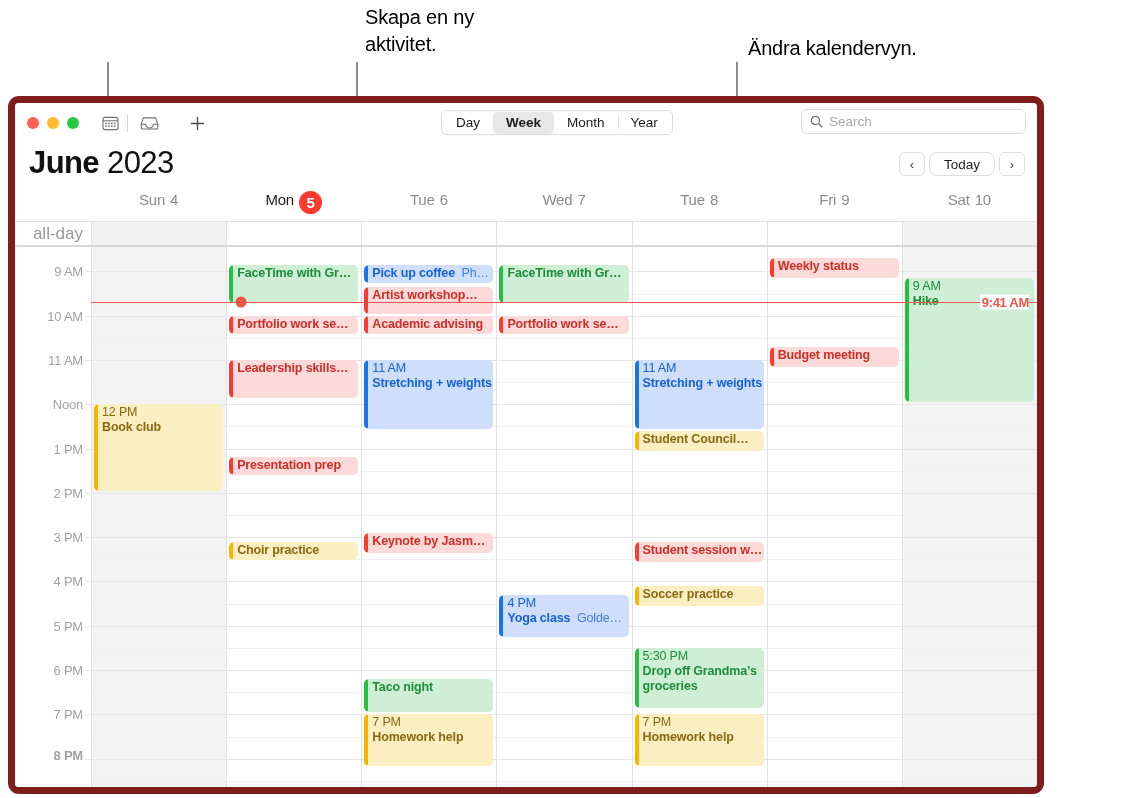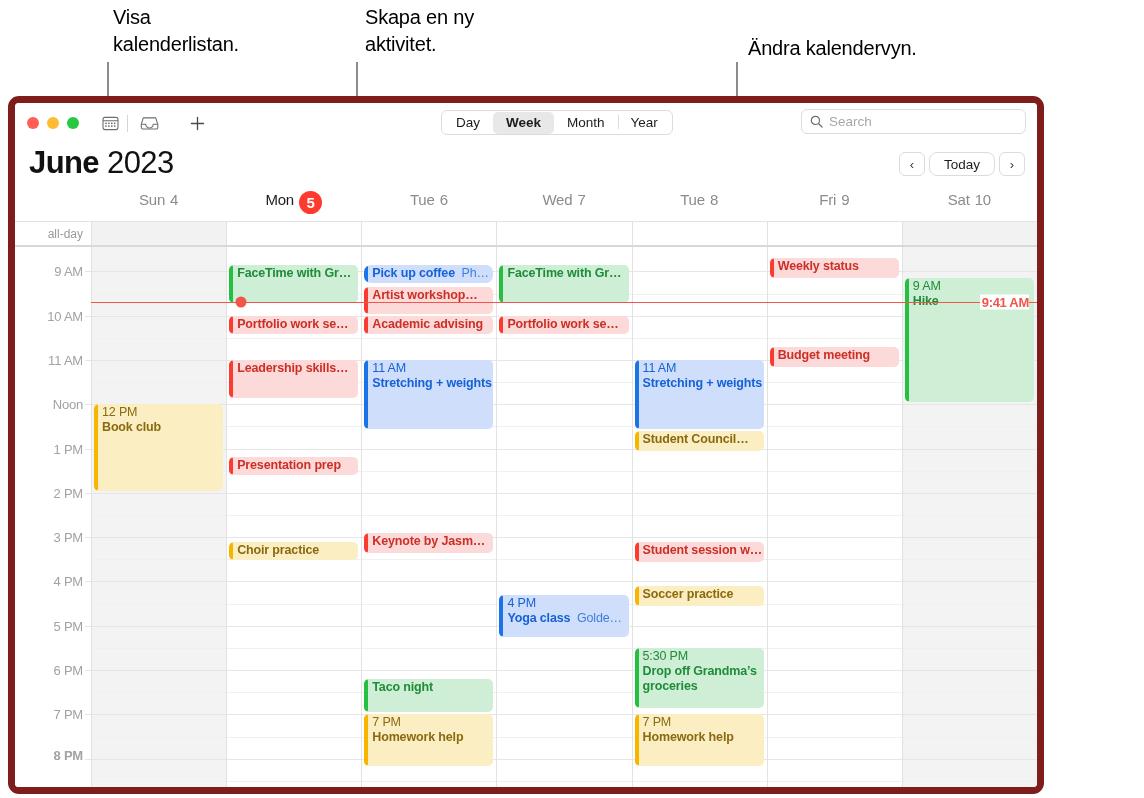--- a/index.html
+++ b/index.html
@@ -184,21 +184,21 @@
   #allday {
     position: relative;
     display: flex;
     height: 26px;
     border-top: 1px solid #e2e2e2;
     border-bottom: 2px solid #d8d8d8;
     background: #ffffff;
   }
   #allday .gutter {
     width: 76px; flex: 0 0 76px;
-    font-size: 12px;
+    font-size: 17px;
     color: #9a9a9a;
     display: flex;
     align-items: center;
     justify-content: flex-end;
     padding-right: 8px;
   }
   #allday .adc {
     flex: 1 1 0;
     border-left: 1px solid #e2e2e2;
     background: #ffffff;
@@ -309,22 +309,20 @@
     padding-left: 2px;
     z-index: 22;
     white-space: nowrap;
   }
 </style>
 </head>
 <body>
 
 <div id="root">
 
-  <div class="callout" style="left:113px; top:4px;">Visa
-kalenderlistan.</div>
   <div class="callout" style="left:365px; top:4px;">Skapa en ny
 aktivitet.</div>
   <div class="callout" style="left:748px; top:35px;">Ändra kalendervyn.</div>
 
   <div class="leader leader-v" style="left:107px; top:62px; height:55px;"></div>
 
   <div class="leader leader-v" style="left:356px; top:62px; height:52px;"></div>
   <div class="leader leader-h" style="left:195px; top:113px; width:162px;"></div>
 
   <div class="leader leader-v" style="left:736px; top:62px; height:49px;"></div>
@@ -577,21 +575,21 @@
             <div class="hline half" style="top: 135.115px;"></div>
             <div class="hline half" style="top: 179.415px;"></div>
             <div class="hline half" style="top: 223.715px;"></div>
             <div class="hline half" style="top: 268.015px;"></div>
             <div class="hline half" style="top: 312.315px;"></div>
             <div class="hline half" style="top: 356.615px;"></div>
             <div class="hline half" style="top: 400.915px;"></div>
             <div class="hline half" style="top: 445.215px;"></div>
             <div class="hline half" style="top: 489.515px;"></div>
             <div class="hline half" style="top: 533.815px;"></div>
-            <div class="ev c-blue oneline" style="top: 17.72px; height: 18px; border-radius: 7px;">
+            <div class="ev c-blue oneline" style="top: 17.72px; height: 18px;">
               <div class="bar"></div>
               <div>
                 <div><span class="n">Pick up coffee</span><span class="loc">&nbsp; Ph…</span></div>
               </div>
             </div>
             <div class="ev c-red oneline" style="top: 39.87px; height: 26.795px;">
               <div class="bar"></div>
               <div>
                 <div><span class="n">Artist workshop…</span></div>
               </div>

